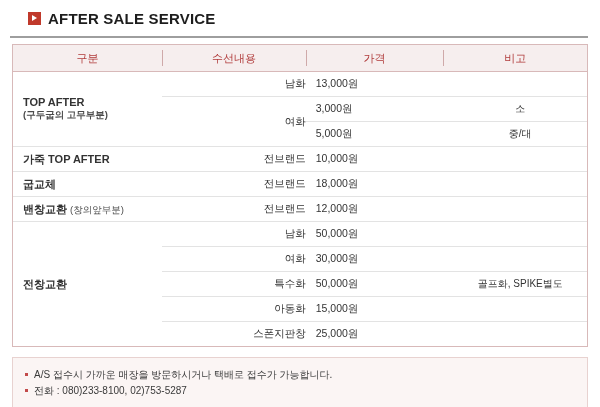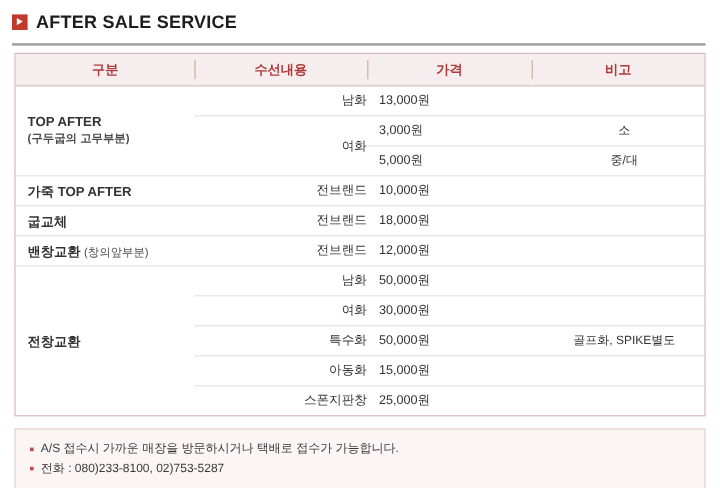--- a/index.html
+++ b/index.html
@@ -21,20 +21,21 @@
     box-sizing: border-box;
     padding: 0;
   }
 
   
   .title-row {
     display: flex;
     align-items: center;
     padding: 6px 0 4px 10px;
     height: 24px;
+    margin-left: 18px;
   }
   .title-marker {
     width: 13px;
     height: 13px;
     background: #c0392b;
     margin-right: 7px;
     position: relative;
     flex: none;
   }
   .title-marker::after {
@@ -66,21 +67,21 @@
   }
   table.svc {
     width: 100%;
     border-collapse: collapse;
     table-layout: fixed;
     font-size: 10.5px;
   }
   table.svc thead th {
     background: #f6eeee;
     color: #b03a3a;
-    font-weight: bold;
+    font-weight: normal;
     font-size: 11px;
     height: 24px;
     border-bottom: 1px solid #d8b9b9;
     position: relative;
   }
   table.svc thead th + th::before {
     content: "";
     position: absolute;
     left: 0;
     top: 5px;

